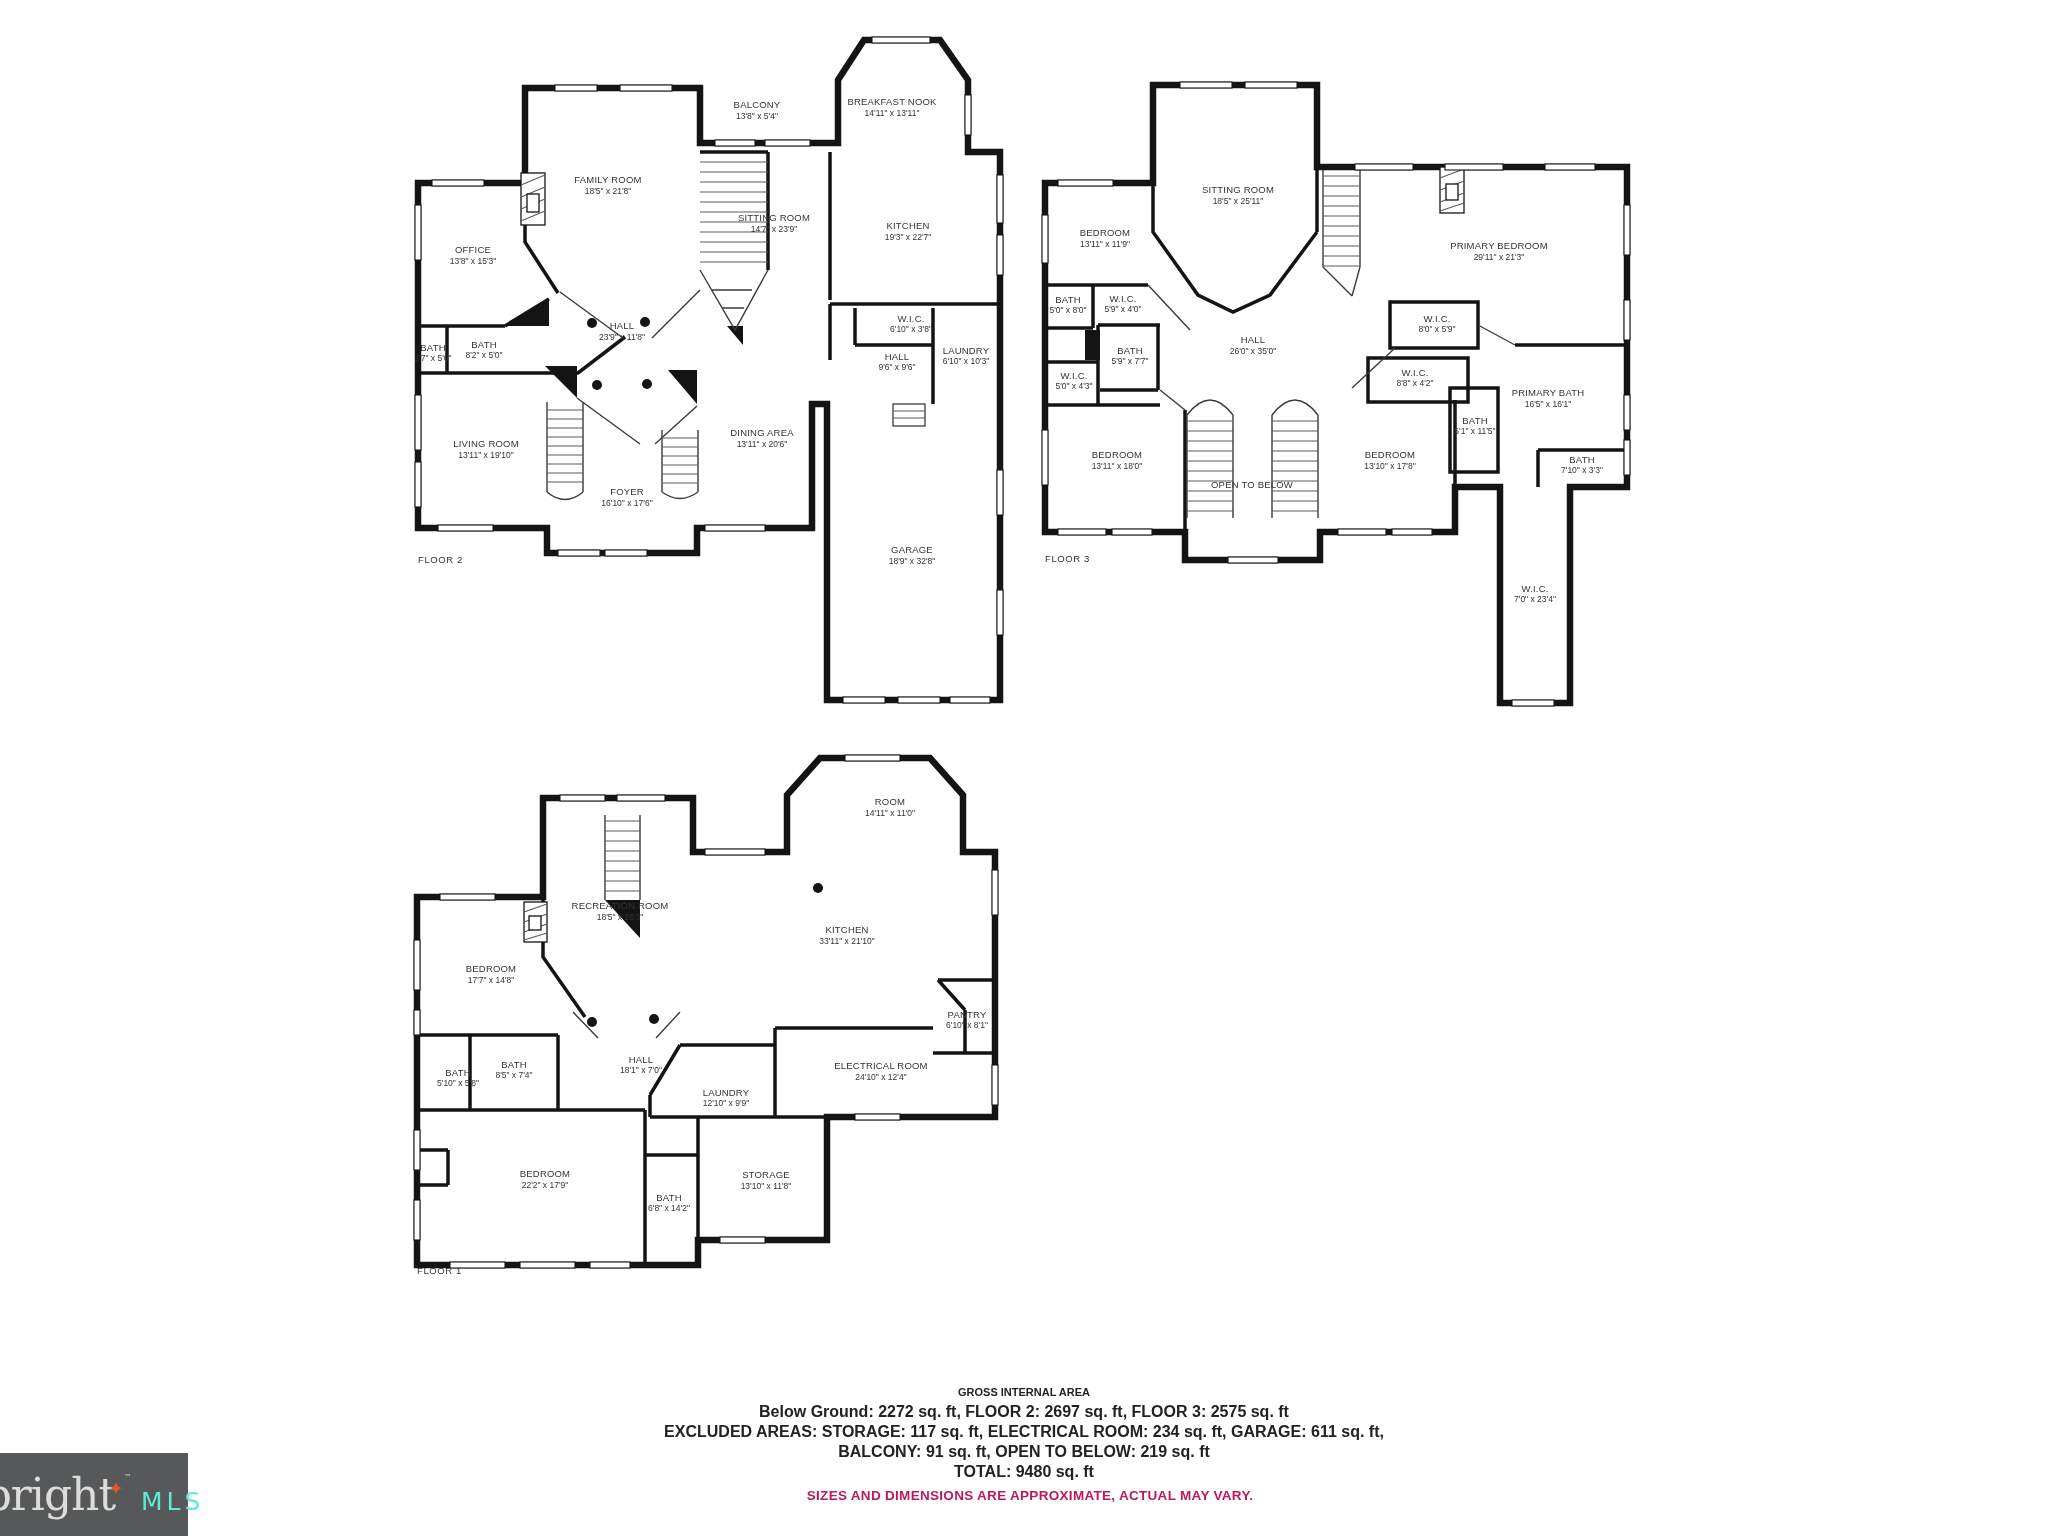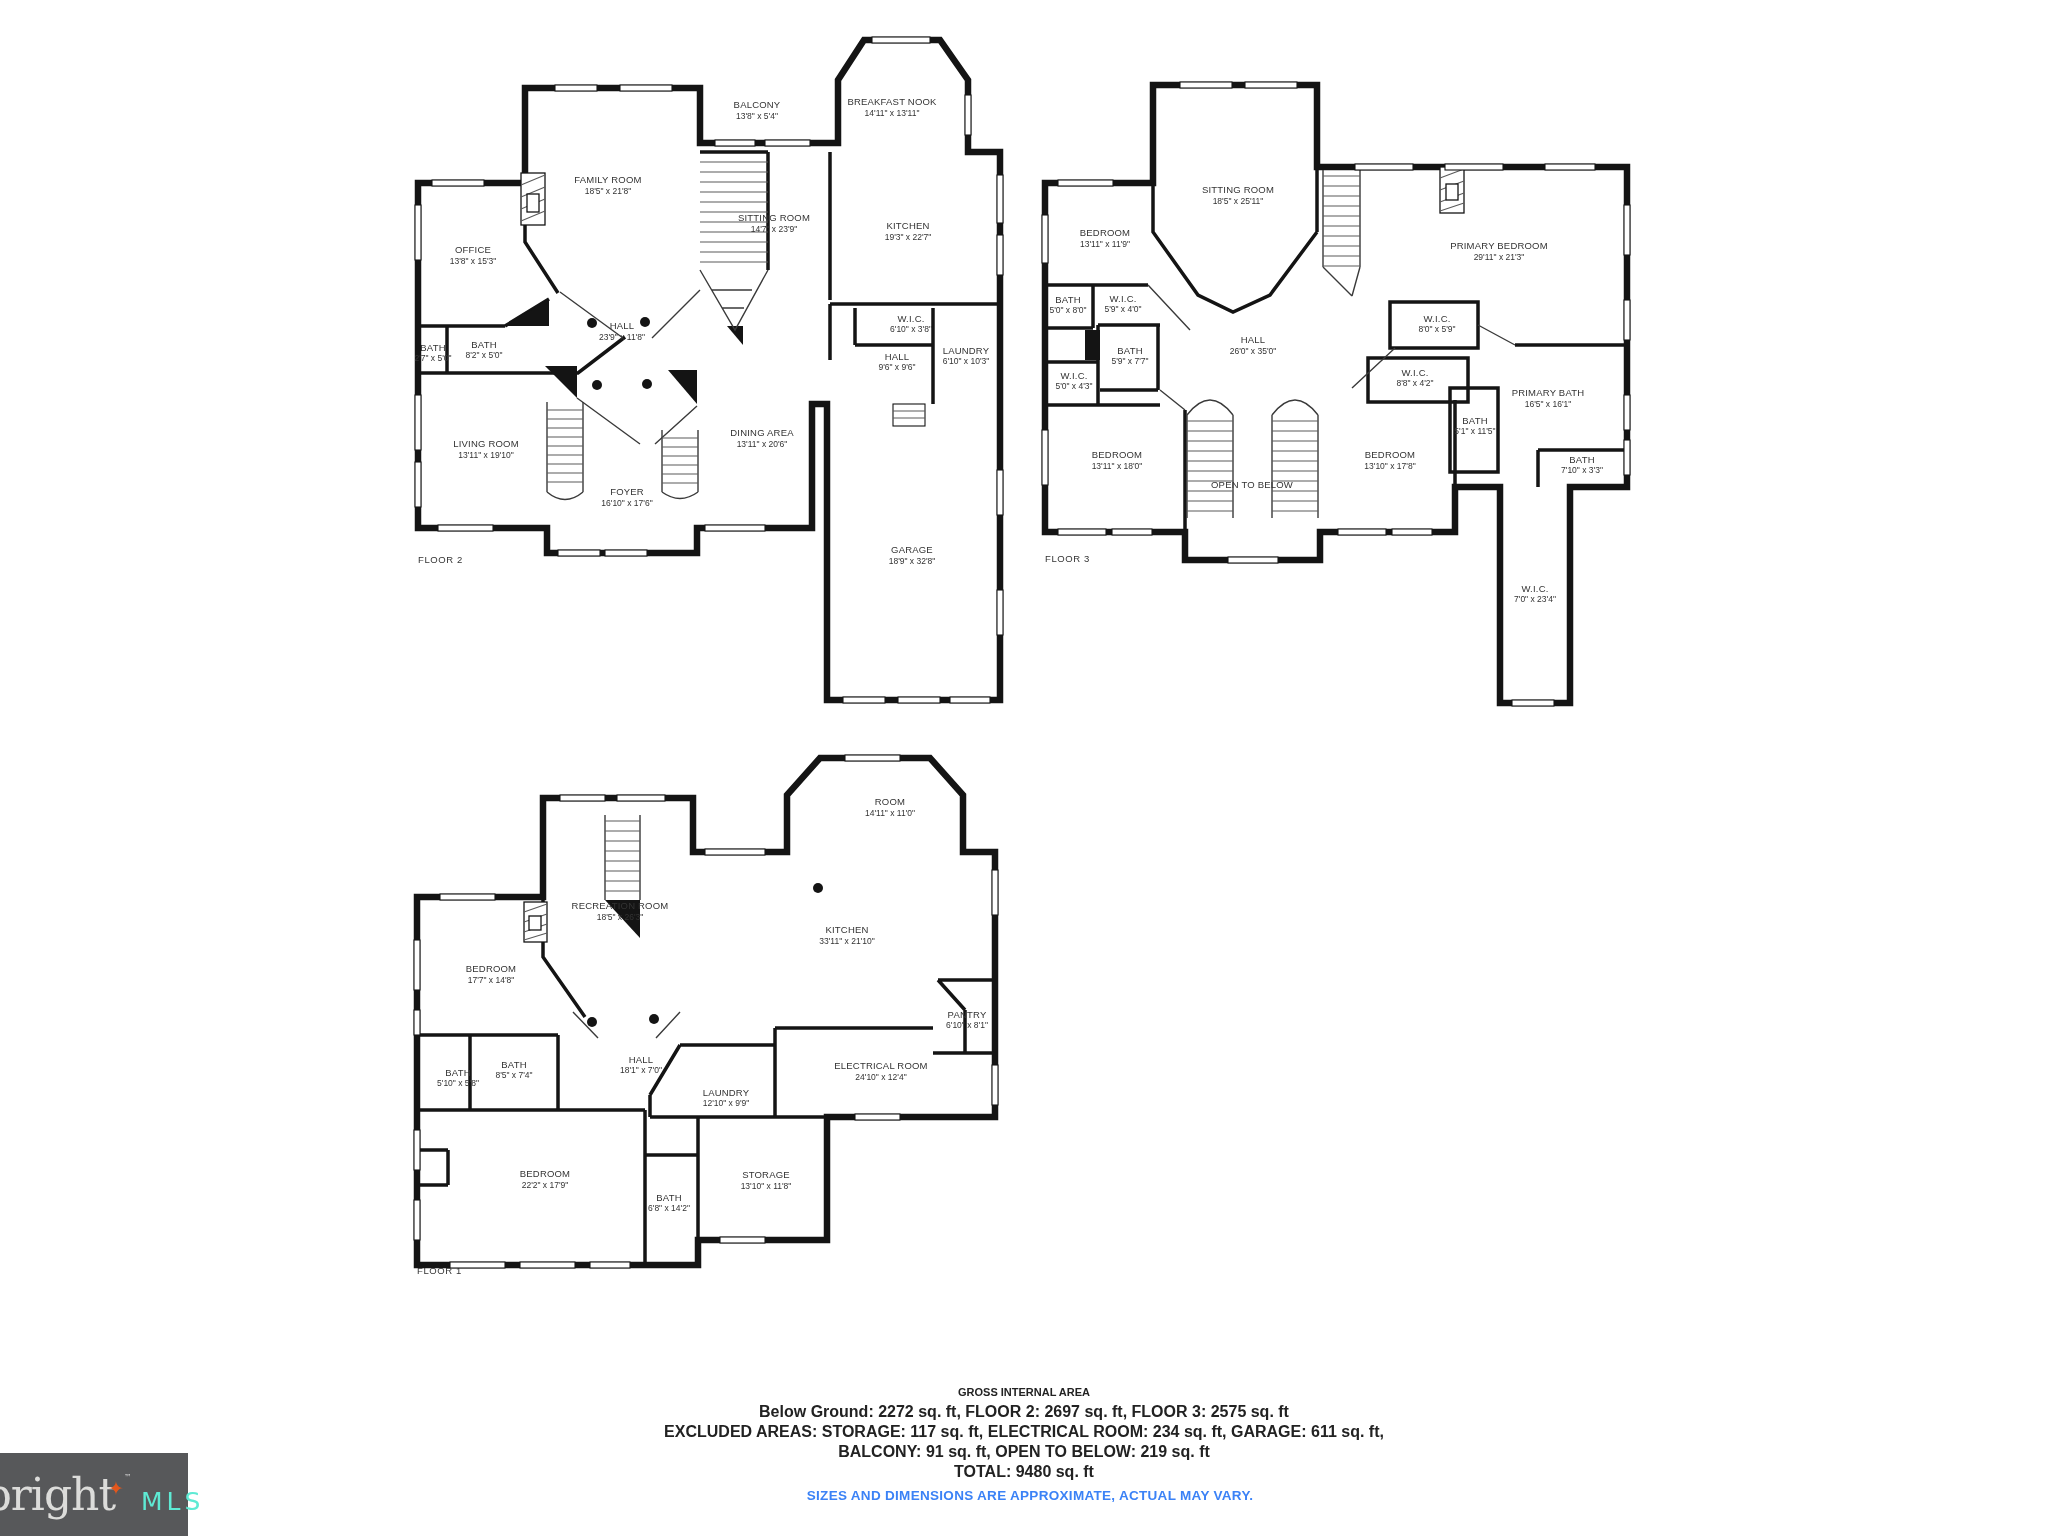--- a/index.html
+++ b/index.html
@@ -13,21 +13,21 @@
   .bk{fill:#141414;stroke:none;}
   .wd{fill:#ffffff;stroke:#141414;stroke-width:1.1;}
   .fp{fill:#ffffff;stroke:#141414;stroke-width:1.3;}
   .dot{fill:#141414;}
   text.t{font-family:"Liberation Sans",sans-serif;font-size:9.5px;fill:#333;text-anchor:middle;letter-spacing:.2px;}
   text.d{font-family:"Liberation Sans",sans-serif;font-size:8.5px;fill:#333;text-anchor:middle;}
   text.fl{font-family:"Liberation Sans",sans-serif;font-size:9.5px;fill:#333;text-anchor:start;letter-spacing:.6px;}
   .footer{position:absolute;left:0;right:0;top:1383px;text-align:center;color:#222;}
   .f-head{font-size:11px;font-weight:bold;line-height:19px;}
   .f-line{font-size:16px;font-weight:bold;line-height:20px;}
-  .f-note{font-size:13.5px;font-weight:bold;color:#3b82f6;margin-top:6px;letter-spacing:.3px;padding-left:12px;}
+  .f-note{font-size:13.5px;font-weight:bold;color:#be185d;margin-top:6px;letter-spacing:.3px;padding-left:12px;}
   .logo{position:absolute;left:0;top:1453px;width:188px;height:83px;background:#57585a;display:flex;align-items:center;justify-content:center;}
   .logo-row{display:flex;align-items:baseline;}
   .logo-bright{font-family:"DejaVu Serif",serif;font-size:44px;color:#dcdcda;letter-spacing:-1px;}
   .logo-star{font-family:"DejaVu Sans",sans-serif;font-size:19px;color:#e4571c;position:relative;top:-15px;left:-7px;}
   .logo-tm{font-family:"DejaVu Sans",sans-serif;font-size:8px;color:#cfcfcf;position:relative;top:-30px;left:-7px;}
   .logo-mls{font-family:"DejaVu Sans",sans-serif;font-size:25px;color:#5eead4;letter-spacing:4px;margin-left:2px;}
 </style>
 </head>
 <body>
 

